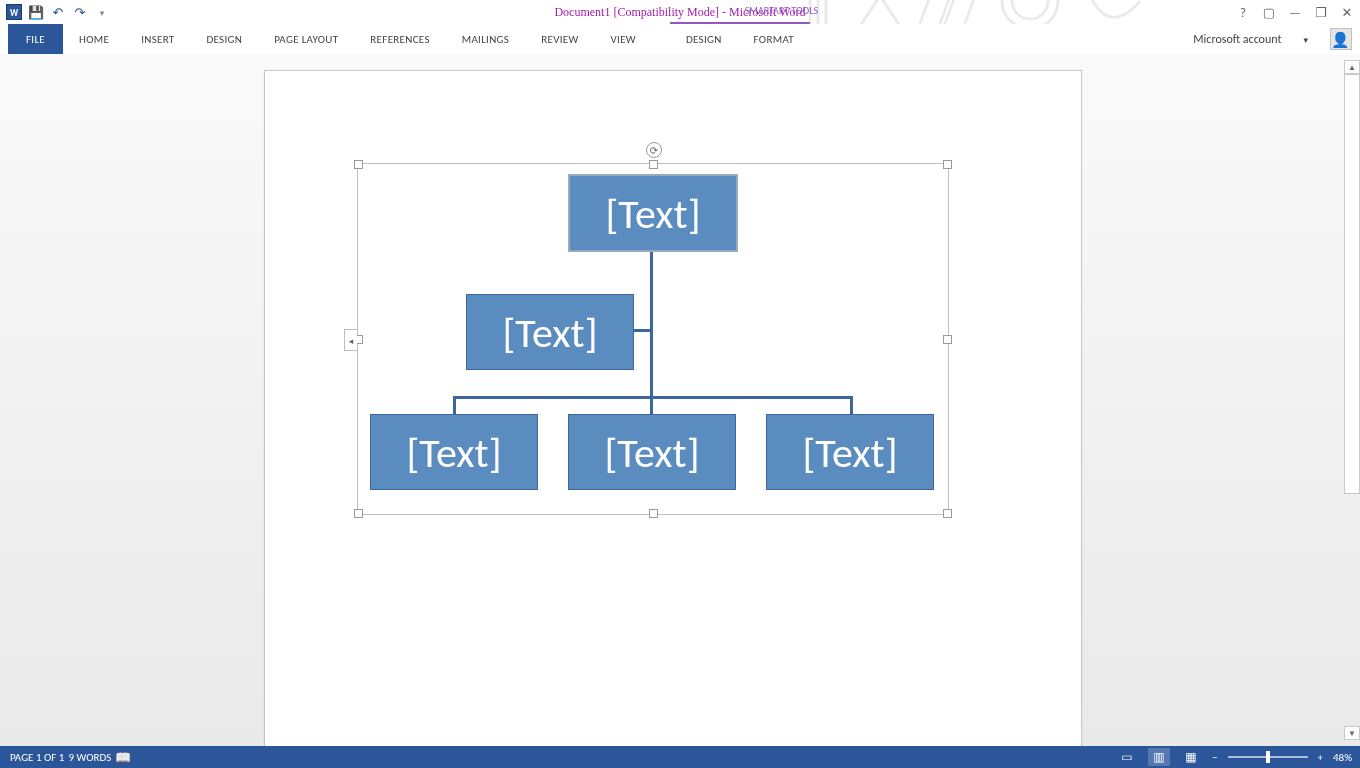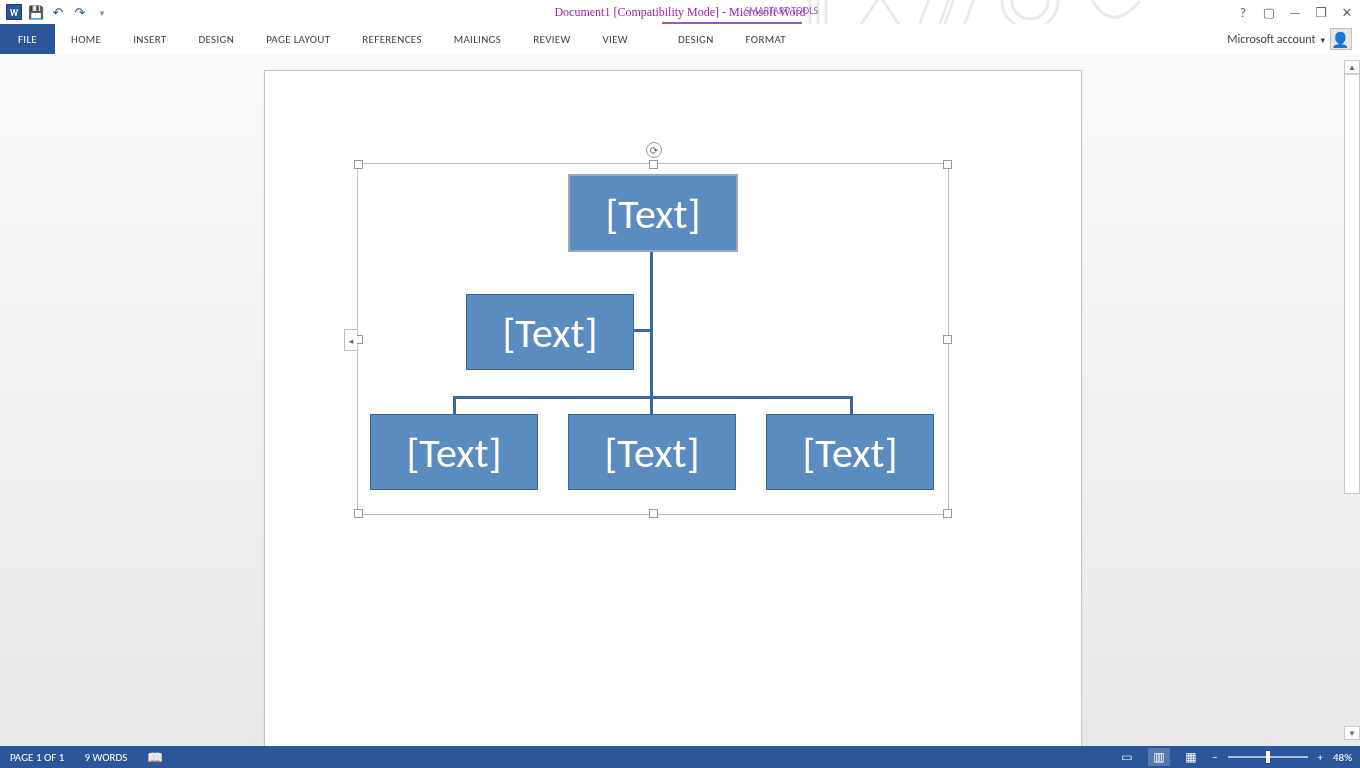--- a/index.html
+++ b/index.html
@@ -86,20 +86,21 @@
 
 
 .ribbon {
   height: 30px;
   display: flex;
   align-items: stretch;
   border-bottom: 1px solid #d4d4d4;
   font-size: 12px;
   position: relative;
   background: #fff;
+  padding-left: 8px;
 }
 .tab {
   padding: 0 16px;
   display: flex;
   align-items: center;
   color: #444;
   text-transform: uppercase;
   letter-spacing: 0.3px;
   font-size: 11px;
 }
@@ -116,21 +117,21 @@
 .contextual .tab { color: #444; }
 .account {
   position: absolute;
   right: 8px;
   top: 0;
   height: 30px;
   display: flex;
   align-items: center;
   font-size: 12px;
   color: #444;
-  gap: 5px;
+  gap: 22px;
 }
 .avatar {
   width: 20px; height: 20px;
   background: #e6e6e6;
   border: 1px solid #c0c0c0;
   display: flex; align-items: flex-end; justify-content: center;
   font-size: 15px;
   color: #9a9a9a;
   overflow: hidden;
 }
@@ -280,21 +281,21 @@
   left: 0; right: 0; bottom: 0;
   height: 22px;
   background: #2b579a;
   color: #fff;
   font-size: 11px;
   display: flex;
   align-items: center;
 }
 .statusbar .left {
   display: flex;
-  gap: 20px;
+  gap: 4px;
   padding-left: 10px;
   align-items: center;
 }
 .statusbar .right {
   position: absolute;
   right: 8px;
   display: flex;
   align-items: center;
   gap: 10px;
 }

